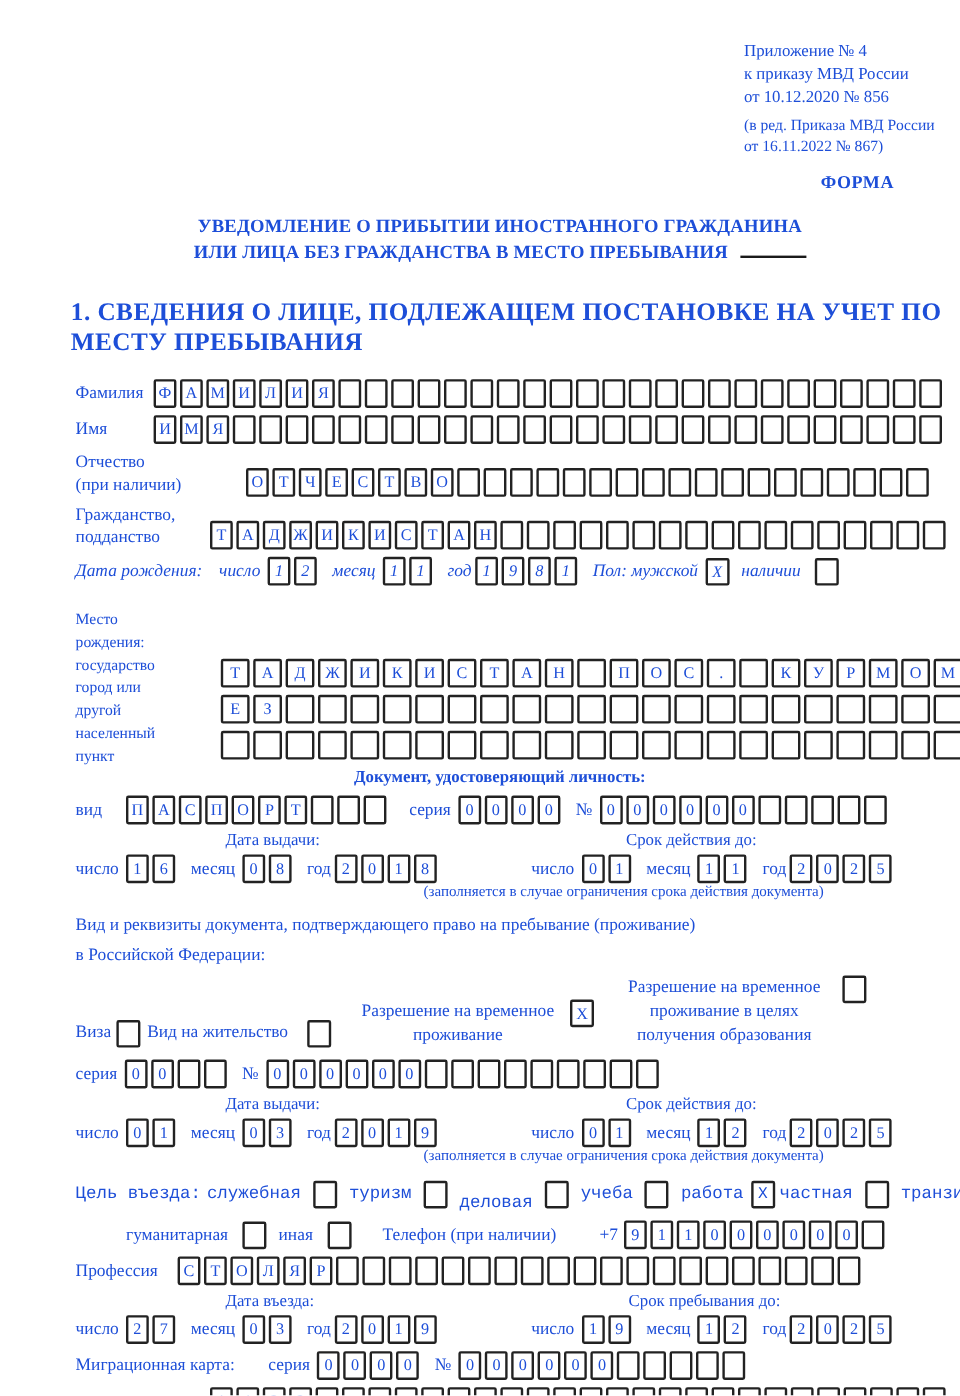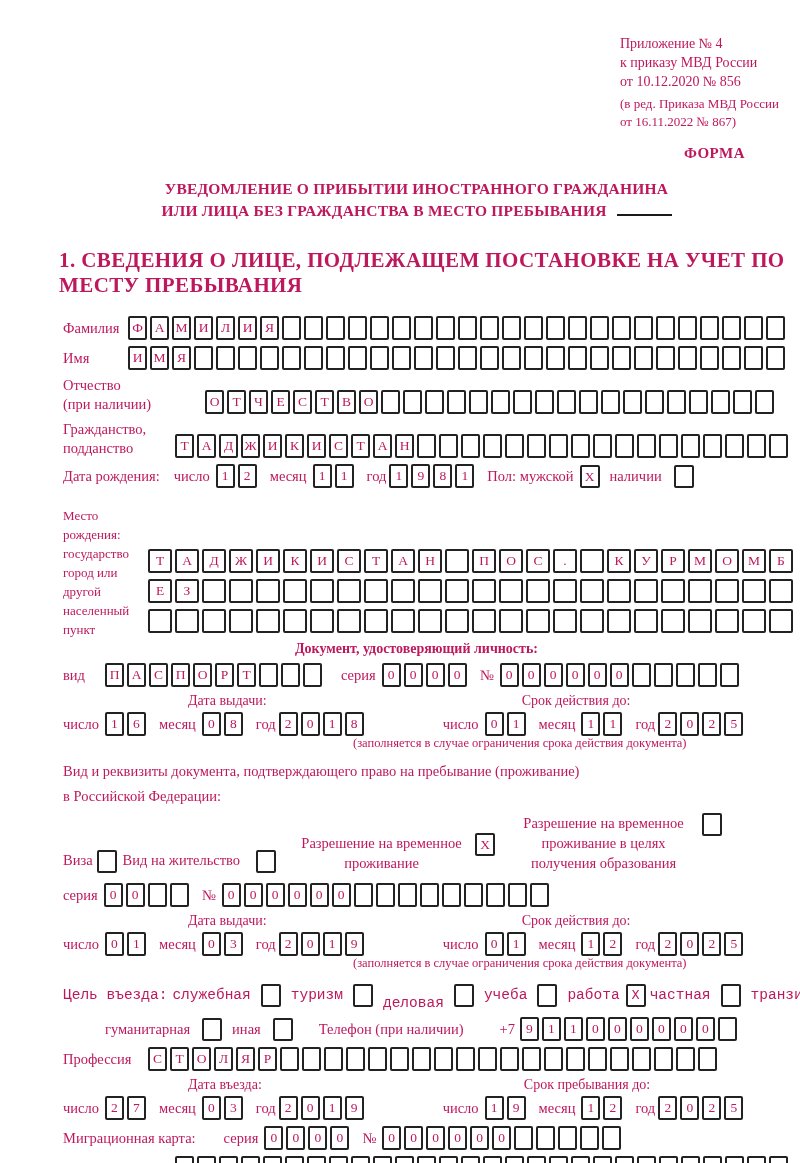--- a/index.html
+++ b/index.html
@@ -1,17 +1,17 @@
 <!DOCTYPE html>
 <html><head>
 <meta charset="utf-8">
 <style>
   html,body{margin:0;padding:0;background:#fff;}
   .page{
-    position:relative;width:800px;height:1163px;background:#fff;color:#be185d;
+    position:relative;width:800px;height:1163px;background:#fff;color:#1d4ed8;
     font-family:"Liberation Serif","DejaVu Serif",serif;font-size:14.5px;
     box-sizing:border-box;padding:34px 10px 0 63px;overflow:hidden;
   }
   .hdr{margin-left:557px;line-height:19px;font-size:14px;}
   .hdr-small{font-size:13px;line-height:18px;margin-top:4px;}
   .forma{margin-top:14px;padding-right:45px;text-align:right;font-weight:bold;font-size:15px;letter-spacing:.5px;}
   .title{margin-top:16px;text-align:center;font-weight:bold;font-size:15.5px;line-height:22px;letter-spacing:.2px;margin-left:-20px;}
   .blank-line{display:inline-block;width:55px;border-bottom:2px solid #1a1a1a;height:13px;margin-left:10px;}
   .sec{margin-top:26px;font-weight:bold;font-size:21px;letter-spacing:.4px;margin-left:-4px;}
   .row{display:flex;align-items:center;margin-bottom:6px;}
@@ -207,21 +207,21 @@
         <span class="cell"></span>
         <span class="cell"></span>
         <span class="cell"></span>
         <span class="cell"></span>
         <span class="cell"></span>
         <span class="cell"></span>
         <span class="cell"></span>
       </span>
   </div>
 
-  <div class="row" style="margin-top:4px;">
+  <div class="row" style="margin-top:4px;font-style:italic;">
     <span class="lbl">Дата рождения:</span>
     <span class="sub" style="margin-left:14px;">число</span>
     <span class="cells">
         <span class="cell">1</span>
         <span class="cell">2</span>
       </span>
     <span class="sub">месяц</span>
     <span class="cells">
         <span class="cell">1</span>
         <span class="cell">1</span>
@@ -232,21 +232,21 @@
         <span class="cell">9</span>
         <span class="cell">8</span>
         <span class="cell">1</span>
       </span>
     <span class="sub">Пол: мужской</span>
     <span class="cell cb" style="margin-left:0;">X</span>
     <span class="sub">наличии</span>
     <span class="cell cb"></span>
   </div>
 
-  <div class="row top" style="margin-top:18px;margin-bottom:0;">
+  <div class="row top" style="margin-top:18px;margin-bottom:0;gap:36px;">
     <span class="lbl-stack w85" style="width:85px;">
       <span>Место рождения:</span>
       <span>государство</span>
       <span>город или другой</span>
       <span>населенный пункт</span>
     </span>
     <span class="cellcol">
       <span class="cells wide" style="display:flex;">
           <span class="cell">Т</span>
           <span class="cell">А</span>

